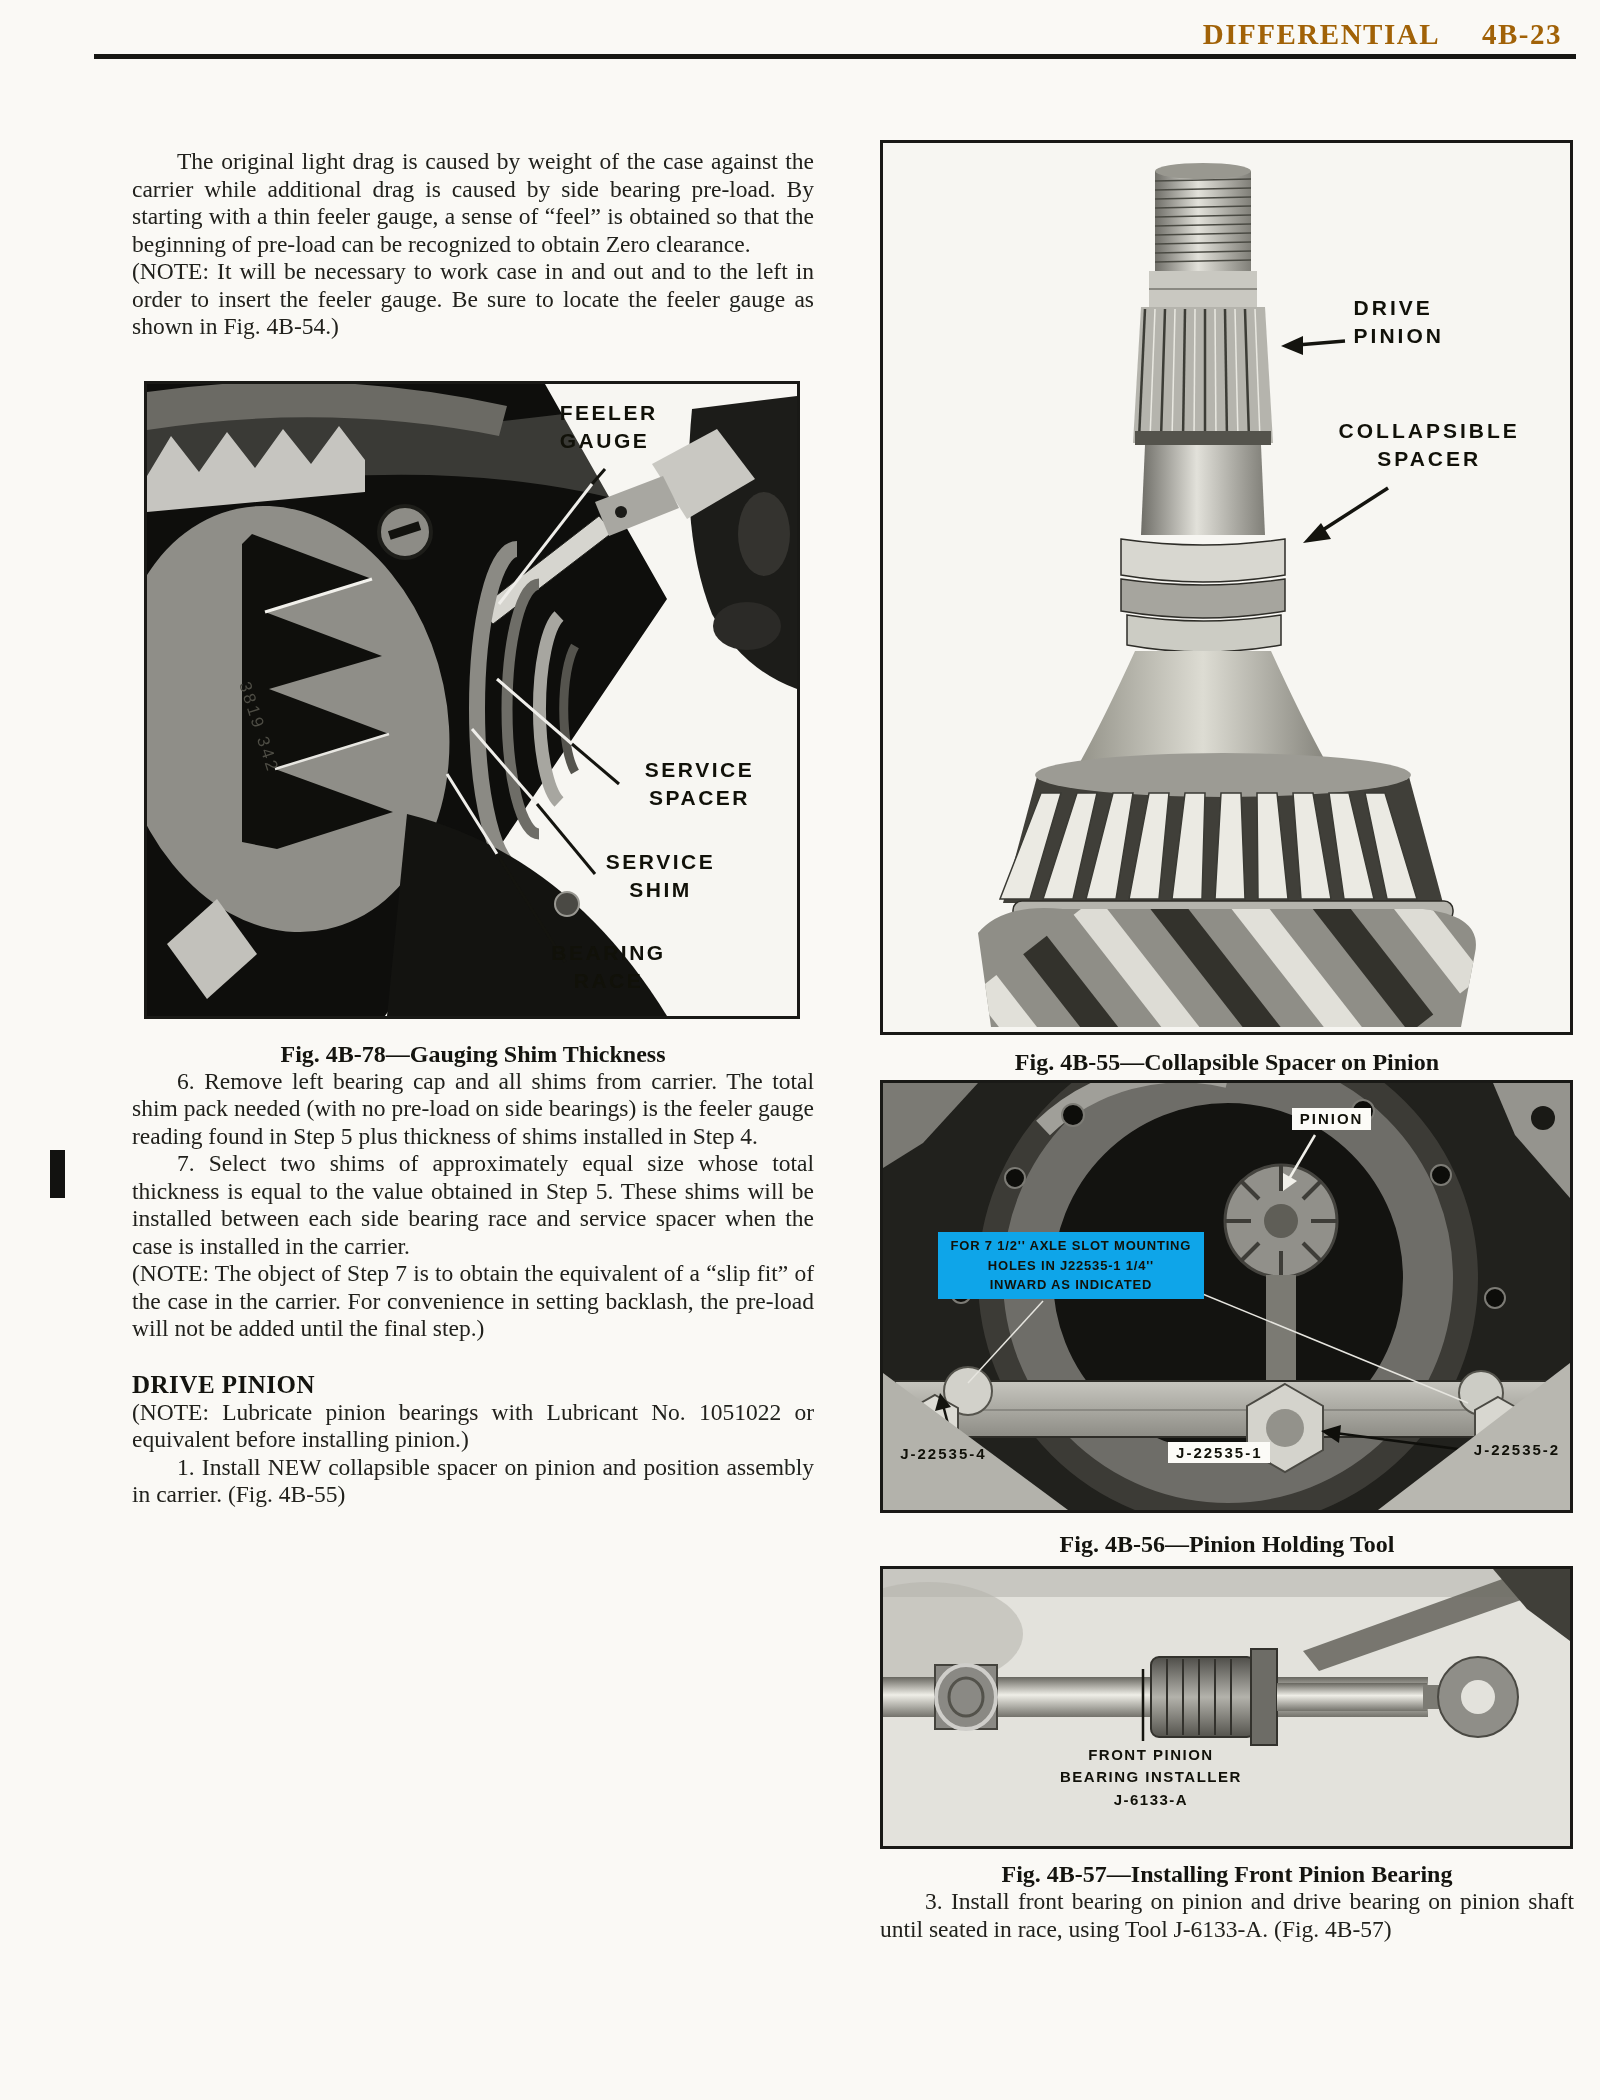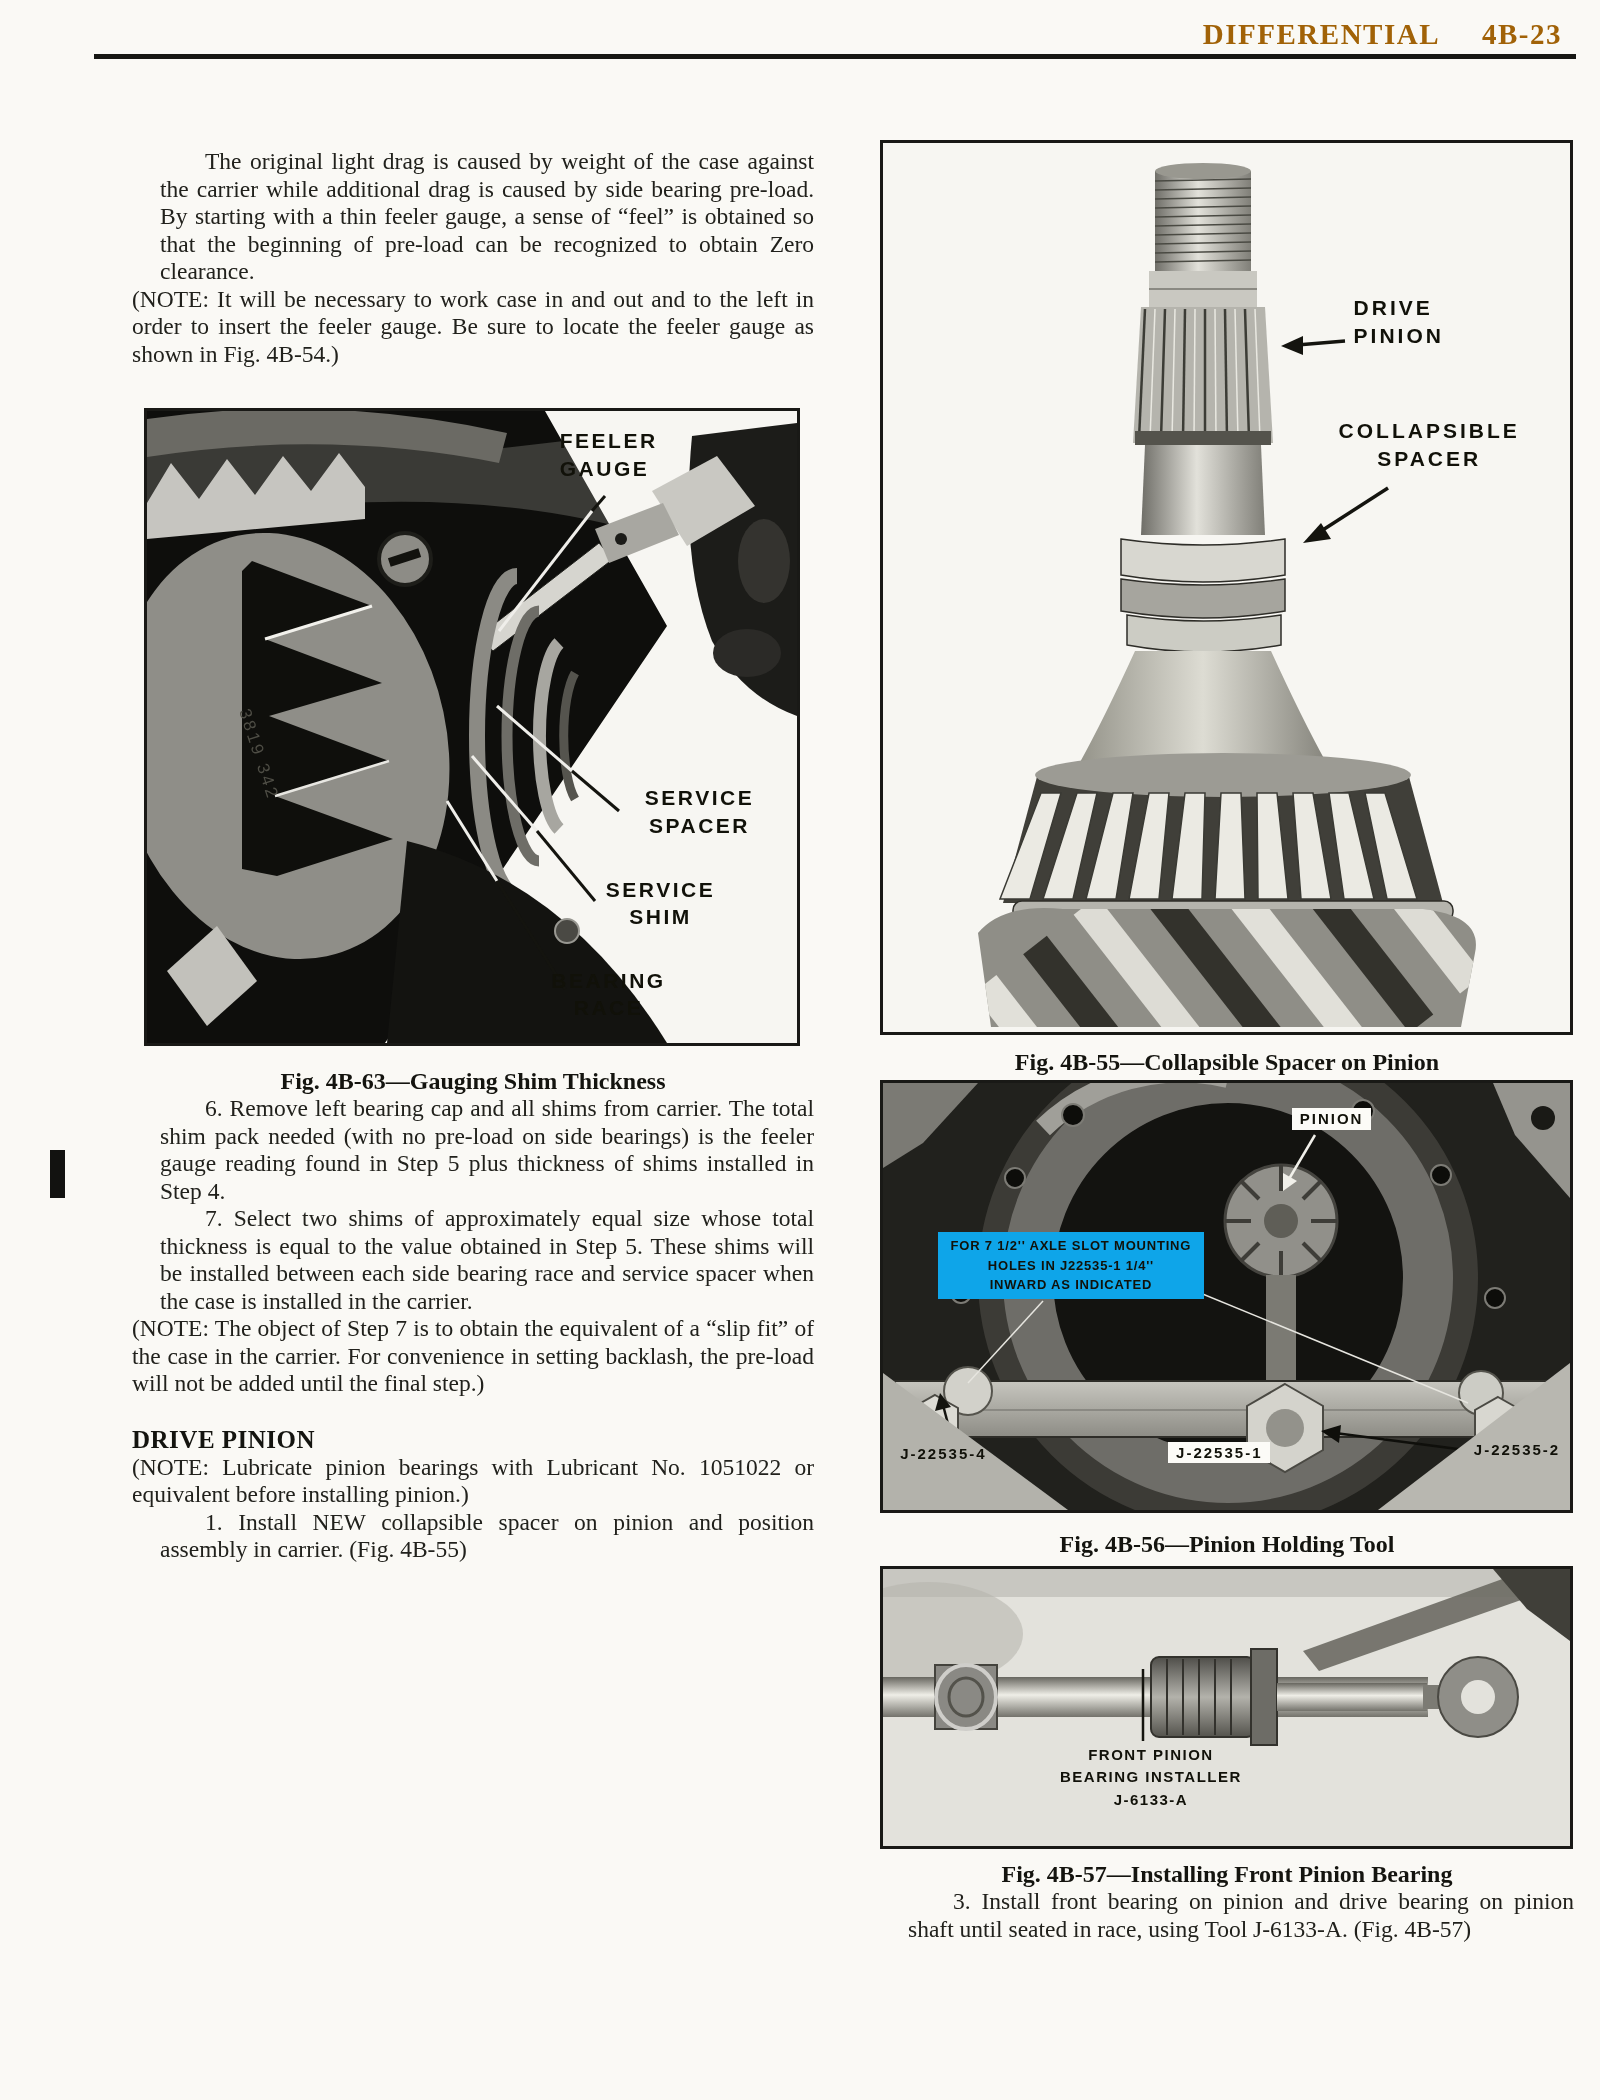--- a/index.html
+++ b/index.html
@@ -16,21 +16,21 @@
   .head-rule{position:absolute;top:54px;left:94px;width:1482px;height:5px;background:#171713;}
   .edge-mark{position:absolute;left:50px;top:1150px;width:15px;height:48px;background:#121210;}
 
   
   .col-left{position:absolute;left:132px;top:148px;width:682px;}
   .col-right{position:absolute;left:880px;top:140px;width:694px;}
 
   p.body{
     font-size:23.5px;line-height:27.5px;text-align:justify;margin:0;color:#21211c;
   }
-  p.body.indent{text-indent:45px;margin-left:28px;}
+  p.body.indent{text-indent:45px;}
   .mt24{margin-top:24px;} .mt22{margin-top:22px;}
   .mt86{margin-top:86px;} .mt28{margin-top:28px;} .mt26{margin-top:26px;} .mt38{margin-top:38px;}
 
   h2.sect{font-size:25px;margin:28px 0 0 0;color:#14140f;letter-spacing:.5px;}
   h3.sub{font-size:24px;margin:26px 0 0 0;color:#14140f;}
 
   .figure{position:relative;border:3px solid #191916;background:#f6f5f1;overflow:hidden;}
   .fig54{width:650px;height:632px;margin-left:12px;margin-top:40px;}
   .fig55{width:687px;height:889px;}
   .fig56{width:687px;height:427px;margin-top:4px;}
@@ -120,21 +120,21 @@
       </svg>
       <div class="plabel lab54" style="left:63.5%;top:2.5%;">FEELER
 GAUGE</div>
       <div class="plabel lab54 ctr" style="left:71%;top:59%;width:28%;">SERVICE
 SPACER</div>
       <div class="plabel lab54 ctr" style="left:67%;top:73.5%;width:24%;">SERVICE
 SHIM</div>
       <div class="plabel lab54 ctr" style="left:59%;top:86%;width:24%;margin-top:12px;">BEARING
 RACE</div>
     </div>
-    <p class="caption cap54">Fig. 4B-63—Gauging Shim Thickness</p>
+    <p class="caption cap54">Fig. 4B-78—Gauging Shim Thickness</p>
 
     <p class="body indent mt86">6. Remove left bearing cap and all shims from carrier. The total shim pack needed (with no pre-load on side bearings) is the feeler gauge reading found in Step 5 plus thickness of shims installed in Step 4.</p>
     <p class="body indent">7. Select two shims of approximately equal size whose total thickness is equal to the value obtained in Step 5. These shims will be installed between each side bearing race and service spacer when the case is installed in the carrier.</p>
     <p class="body mt28">(NOTE:  The object of Step 7 is to obtain the equivalent of a “slip fit” of the case in the carrier. For convenience in setting backlash, the pre-load will not be added until the final step.)</p>
 
     <h2 class="sect">DRIVE PINION</h2>
 
     <p class="body mt26">(NOTE: Lubricate pinion bearings with Lubricant No. 1051022 or equivalent before installing pinion.)</p>
     <p class="body indent mt22">1. Install NEW collapsible spacer on pinion and position assembly in carrier. (Fig. 4B-55)</p>
   </div>

